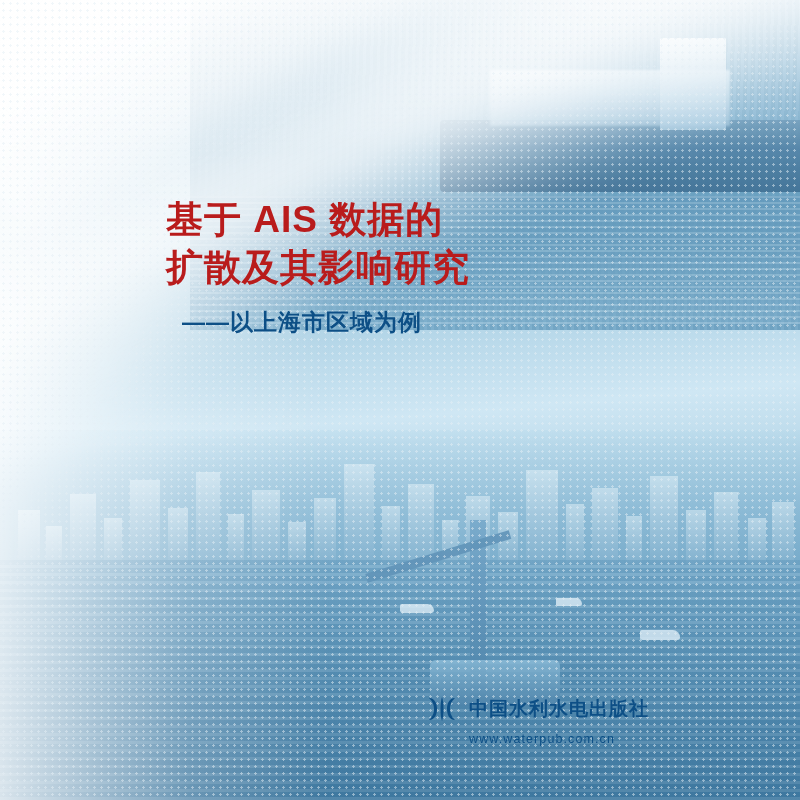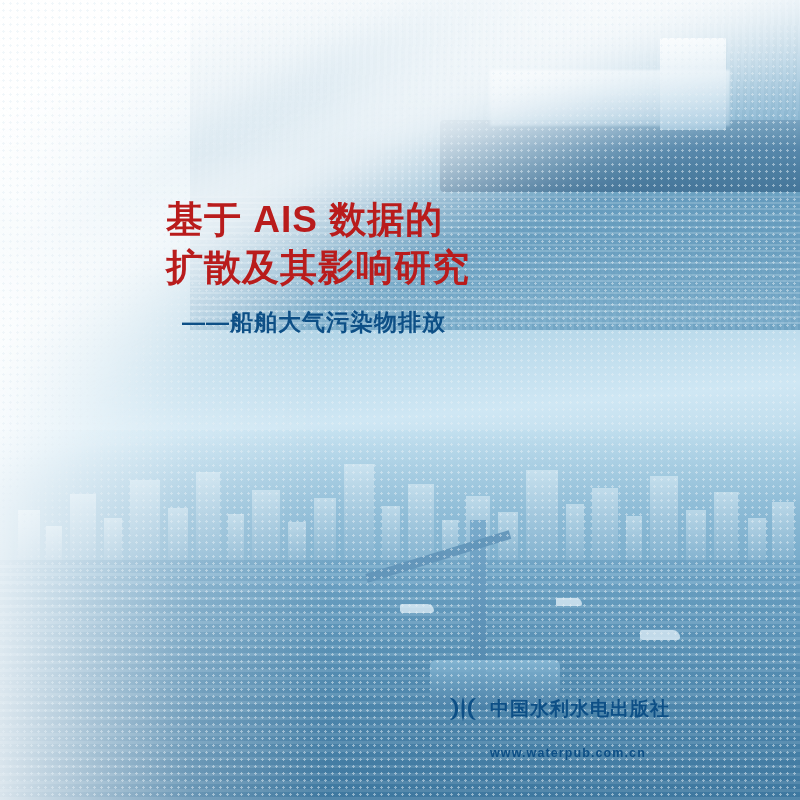--- a/index.html
+++ b/index.html
@@ -265,21 +265,21 @@
     font-size: 17px;
     letter-spacing: 1px;
     color: #0d4f86;
     white-space: nowrap;
   }
   .authors .sp { display: inline-block; width: 16px; }
 
   
   .publisher {
     position: absolute;
-    left: 446px;
+    left: 425px;
     top: 692px;
     width: 330px;
     color: #0d4f86;
   }
   .pub-row {
     display: flex;
     align-items: center;
     gap: 10px;
   }
   .pub-mark {
@@ -289,24 +289,24 @@
   }
   .pub-name {
     font-family: "Liberation Sans", "DejaVu Sans", sans-serif;
     font-weight: bold;
     font-size: 19px;
     letter-spacing: 1px;
     color: #0d4f86;
     white-space: nowrap;
   }
   .pub-url {
-    margin-top: 20px;
+    margin-top: 6px;
     margin-left: 44px;
     font-family: "Liberation Sans", sans-serif;
-    font-weight: bold;
+    font-weight: normal;
     font-size: 12.5px;
     letter-spacing: 1.1px;
     color: #0d4f86;
     white-space: nowrap;
   }
 </style>
 </head>
 <body>
 
 <div id="cover">
@@ -363,21 +363,21 @@
   <div class="sweep2"></div>
   <div class="haze-left"></div>
   <div class="haze-top"></div>
 
   <div class="dots-dark"></div>
   <div class="dots"></div>
 
   <div class="title-block">
     <div class="title-line">基于 AIS 数据的</div>
     <div class="title-line">扩散及其影响研究</div>
-    <div class="subtitle">——船舶大气污染物排放</div>
+    <div class="subtitle">——以上海市区域为例</div>
   </div>
 
 
   <div class="publisher">
     <div class="pub-row">
       <span class="pub-mark">
         <svg viewBox="0 0 34 34" width="34" height="34" aria-hidden="true">
           <path d="M4 6 C10 6 12 12 12 17 C12 22 10 28 4 28 C8 24 9 21 9 17 C9 13 8 10 4 6 Z" fill="#0d4f86"></path>
           <path d="M30 6 C24 6 22 12 22 17 C22 22 24 28 30 28 C26 24 25 21 25 17 C25 13 26 10 30 6 Z" fill="#0d4f86"></path>
           <path d="M17 5 C19 10 19 24 17 29 C15 24 15 10 17 5 Z" fill="#0d4f86"></path>

